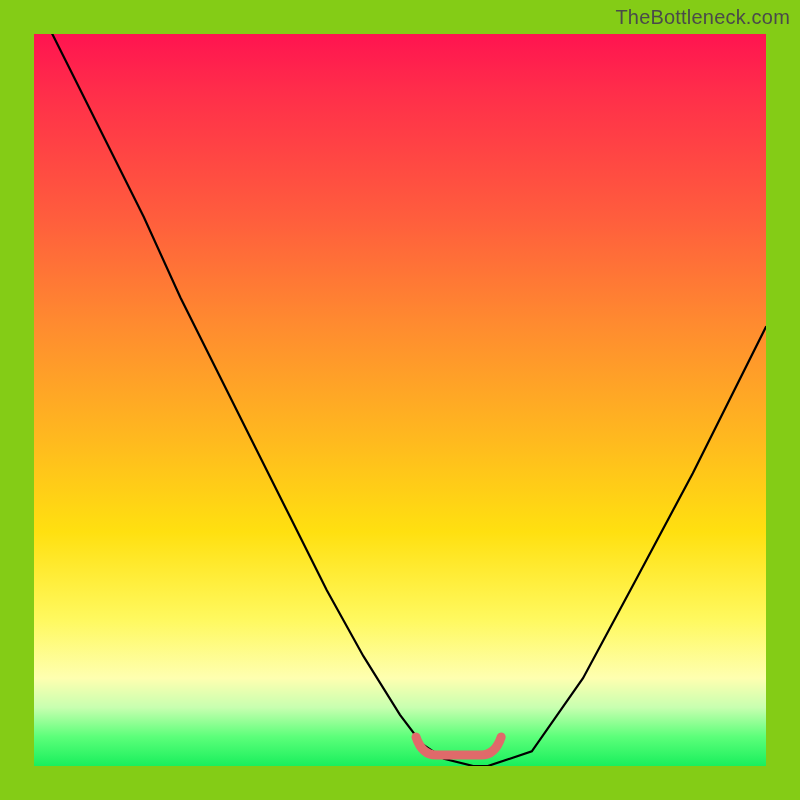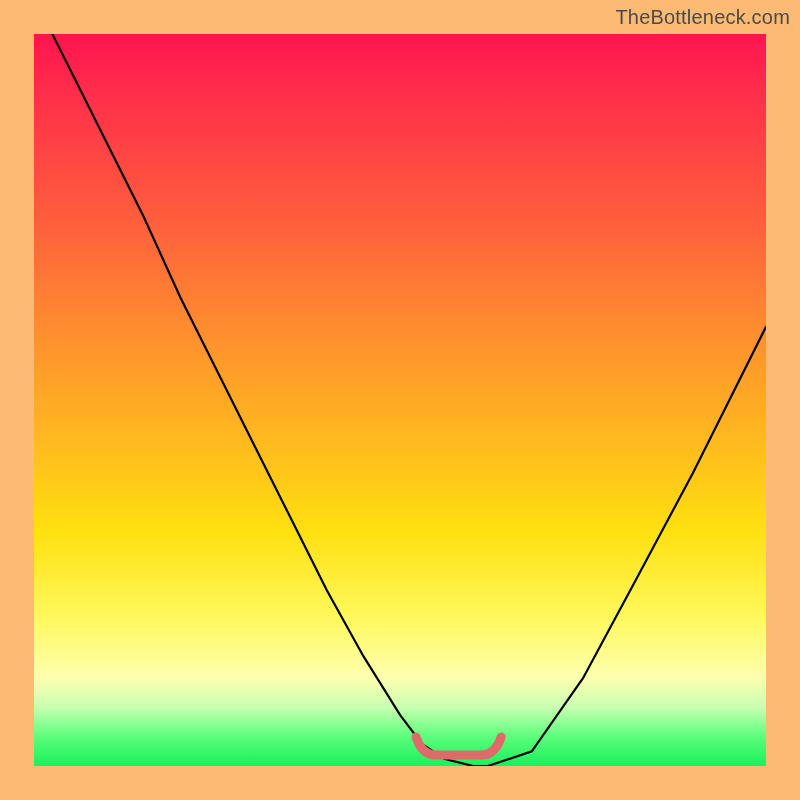--- a/index.html
+++ b/index.html
@@ -8,21 +8,21 @@
     width: 800px;
     height: 800px;
     background: #000;
     overflow: hidden;
     font-family: Arial, Helvetica, sans-serif;
   }
   .frame {
     position: relative;
     width: 800px;
     height: 800px;
-    background: #fdba74;
+    background: #84cc16;
   }
   .plot-area {
     position: absolute;
     left: 34px;
     top: 34px;
     width: 732px;
     height: 732px;
     
     background: linear-gradient(
       to bottom,

